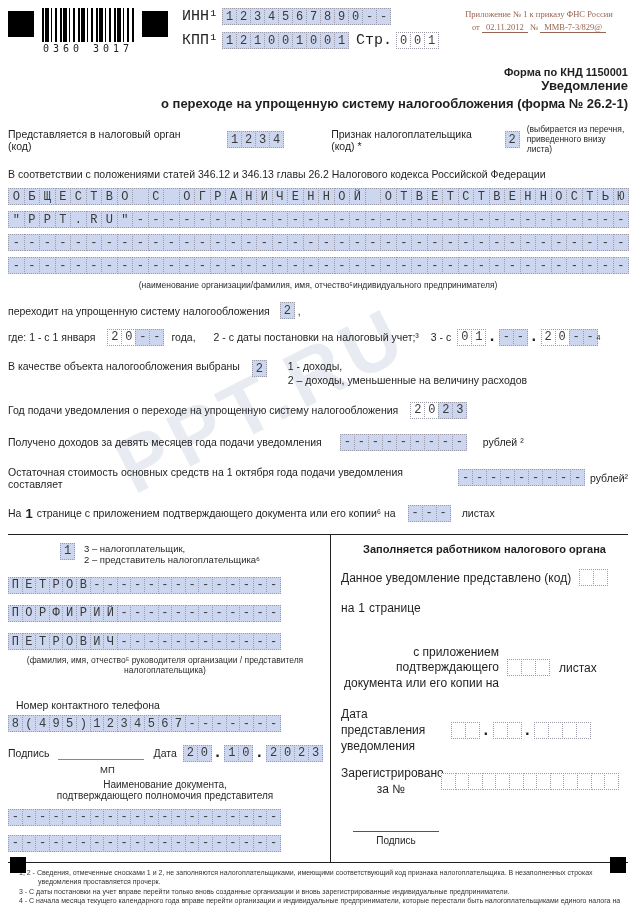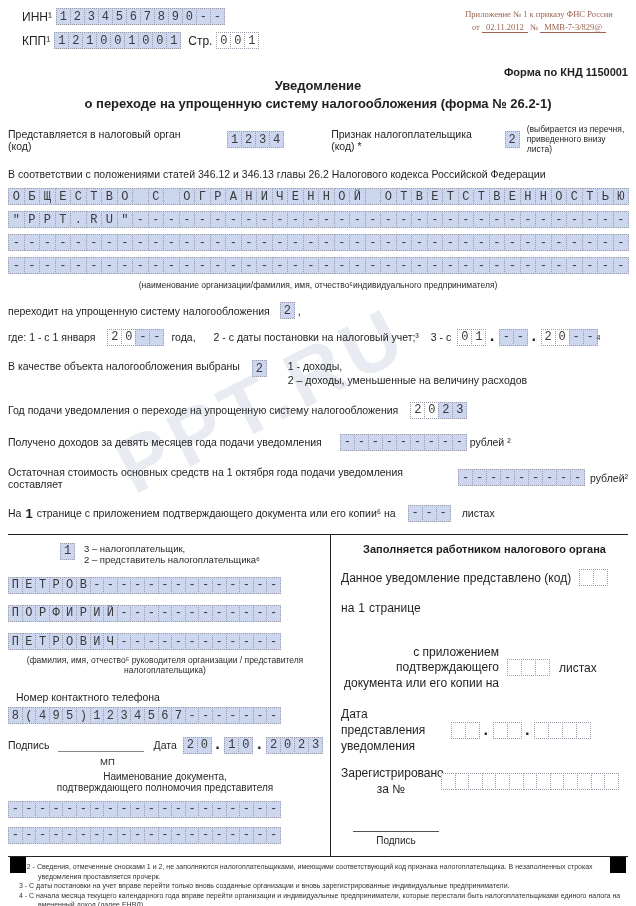--- a/index.html
+++ b/index.html
@@ -26,27 +26,27 @@
   
   .top{display:flex;align-items:flex-start;}
   .bc-area{display:flex;align-items:flex-start;}
   .sq{width:26px;height:26px;background:#000;margin-top:3px;}
   .barcode-wrap{margin:0 8px;text-align:center;}
   .bars{width:92px;height:34px;
         background:repeating-linear-gradient(90deg,#000 0 2px,#fff 2px 3px,#000 3px 7px,#fff 7px 9px,#000 9px 10px,#fff 10px 13px,#000 13px 15px,#fff 15px 18px);}
   .bc-digits{font-family:"DejaVu Sans Mono",monospace;font-size:10px;letter-spacing:4px;margin-top:1px;}
   .inn-block{margin-left:14px;}
   .inn-row{display:flex;align-items:center;margin-bottom:7px;}
-  .inn-row .lbl{font-size:12px;margin-right:4px;}
+  .inn-row .lbl{font-size:15px;margin-right:4px;font-family:Liberation Mono, monospace;}
   .order-ref{margin-left:auto;width:178px;text-align:center;
              font-family:"Liberation Serif",serif;font-size:8.5px;color:#9a6450;line-height:1.5;}
   .order-ref .u{border-bottom:1px solid #9a6450;padding:0 4px;}
   .knd{text-align:right;font-weight:bold;font-size:11px;margin-top:10px;}
   .title{text-align:center;font-weight:bold;font-size:13px;margin-top:0;}
-  .title div{margin-bottom:3px;}
+  .title div{margin-bottom:3px;text-align:right;}
 
   
   .frow{display:flex;align-items:center;}
   .caption{text-align:center;font-size:8.5px;color:#2a2a2a;}
   .name-row{margin-bottom:6px;}
   .two-lines{font-size:10.5px;line-height:1.3;}
 
   
   .split{display:flex;border-top:1.5px solid #222;border-bottom:1.5px solid #222;margin-top:12px;}
   .left-col{width:322px;padding:8px 8px 10px 0;box-sizing:border-box;}
@@ -76,20 +76,28 @@
   .dots{font-family:"Liberation Mono",monospace;font-weight:bold;margin:0 2px;}
 </style>
 </head>
 <body>
 
 <div class="watermark">PPT.RU</div>
 
 <div class="page">
 
   <div class="top">
+    <div class="bc-area">
+      <div class="sq"></div>
+      <div class="barcode-wrap">
+        <div class="bars"></div>
+        <div class="bc-digits">0360 3017</div>
+      </div>
+      <div class="sq"></div>
+    </div>
     <div class="inn-block">
       <div class="inn-row">
         <span class="lbl">ИНН¹</span>
         <span class="cells filled">
             <span class="cell">1</span>
             <span class="cell">2</span>
             <span class="cell">3</span>
             <span class="cell">4</span>
             <span class="cell">5</span>
             <span class="cell">6</span>
@@ -411,21 +419,21 @@
         <span class="cell">-</span>
         <span class="cell">-</span>
         <span class="cell">-</span>
         <span class="cell">-</span>
         <span class="cell">-</span>
         <span class="cell">-</span>
         <span class="cell">-</span>
         <span class="cell">-</span>
         <span class="cell">-</span>
       </span>
-    <span class="lbl" style="margin-left:4px;">рублей ²</span>
+    <span class="lbl" style="margin-left:17px;">рублей ²</span>
   </div>
 
   <div class="frow" style="margin-top:15px;">
     <span class="lbl">Остаточная стоимость основных средств на 1 октября года подачи уведомления составляет</span>
     <span class="cells filled" style="margin-left:10px;">
         <span class="cell">-</span>
         <span class="cell">-</span>
         <span class="cell">-</span>
         <span class="cell">-</span>
         <span class="cell">-</span>
@@ -524,21 +532,21 @@
             <span class="cell">-</span>
             <span class="cell">-</span>
             <span class="cell">-</span>
             <span class="cell">-</span>
             <span class="cell">-</span>
           </span></div>
       <div class="caption" style="margin-top:5px;">
         <span style="display:block">(фамилия, имя, отчество⁵ руководителя организации / представителя</span>
         <span style="display:block">налогоплательщика)</span>
       </div>
-      <div class="lbl" style="margin-top:16px;padding-left:8px;">Номер контактного телефона</div>
+      <div class="lbl" style="margin-top:24px;padding-left:8px;">Номер контактного телефона</div>
       <div style="margin-top:3px;"><span class="cells narrow filled">
             <span class="cell">8</span>
             <span class="cell">(</span>
             <span class="cell">4</span>
             <span class="cell">9</span>
             <span class="cell">5</span>
             <span class="cell">)</span>
             <span class="cell">1</span>
             <span class="cell">2</span>
             <span class="cell">3</span>

